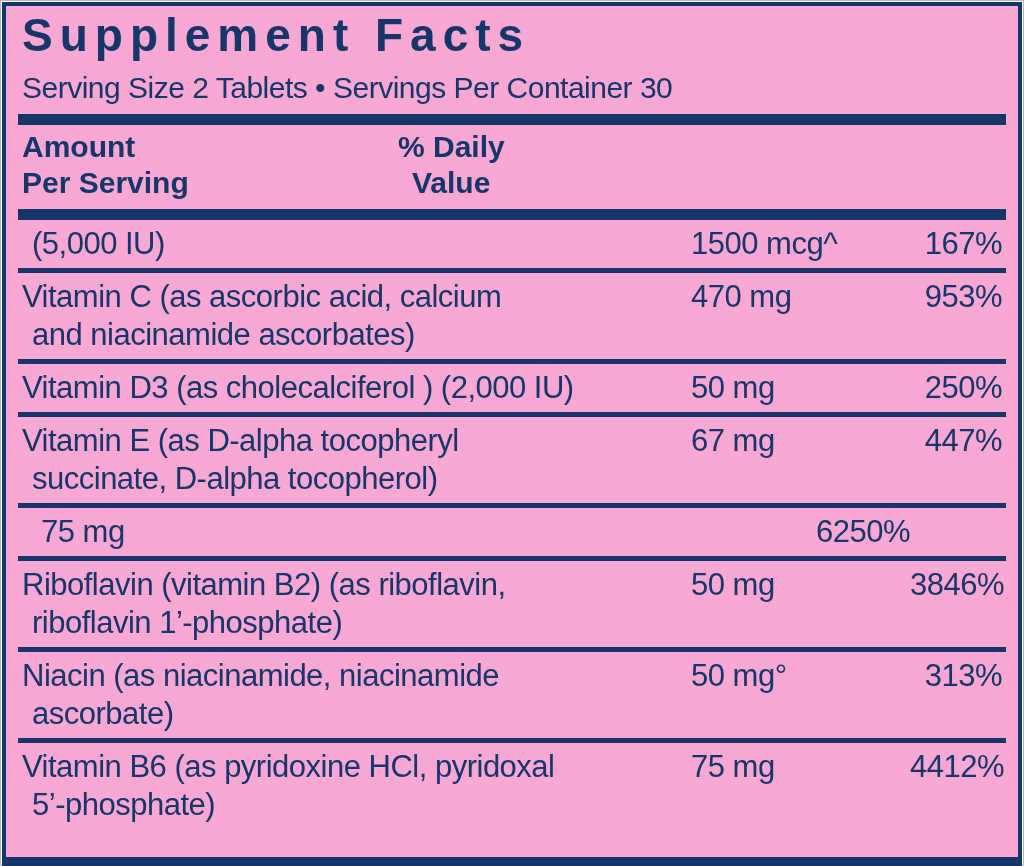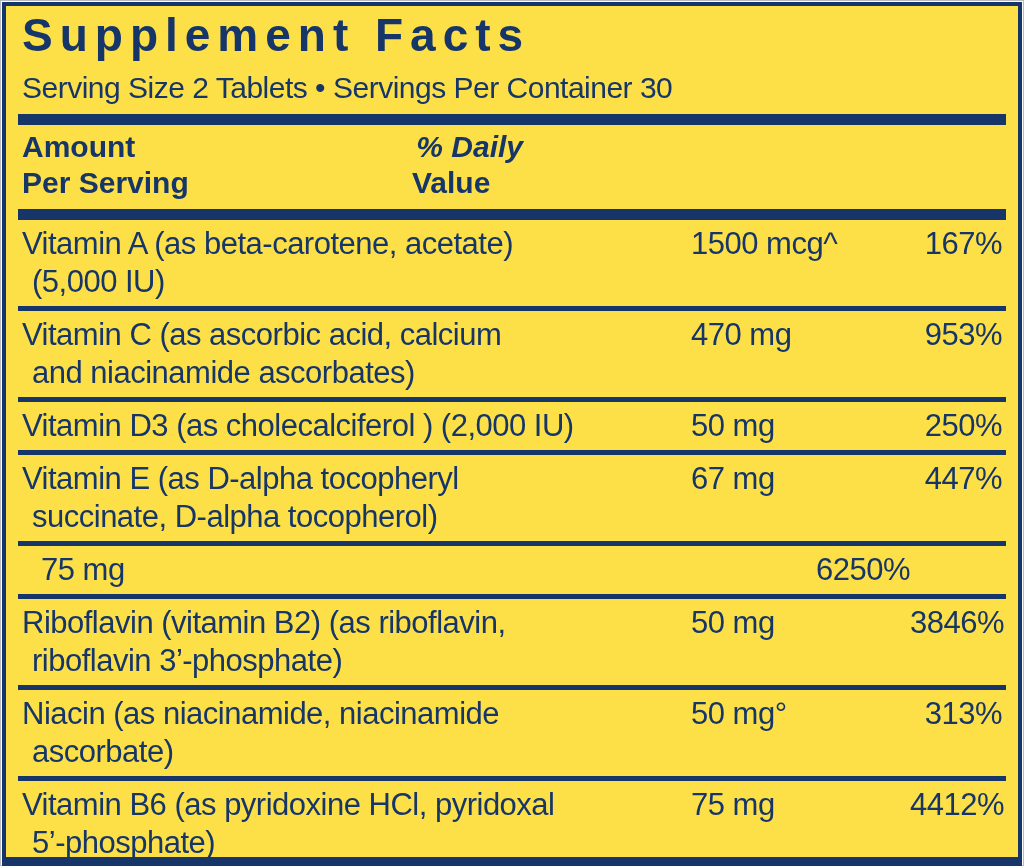--- a/index.html
+++ b/index.html
@@ -18,21 +18,21 @@
     box-shadow: inset 0 0 0 1px #b8bcc4;
   }
   .panel {
     position: absolute;
     left: 2px;
     top: 2px;
     right: 2px;
     bottom: 0;
     border: 4px solid #163569;
     border-bottom: none;
-    background: #fde047;
+    background: #f9a8d4;
     color: #163569;
     box-sizing: border-box;
   }
   .title {
     margin: 4px 0 0 16px;
     font-size: 46px;
     line-height: 50px;
     font-weight: bold;
     letter-spacing: 7px;
     color: #163569;
@@ -62,21 +62,21 @@
   }
   .dv-head {
     position: absolute;
     left: 392px;
     top: 4px;
     width: 125px;
     font-size: 30px;
     line-height: 36px;
     font-weight: bold;
   }
-  .dv-head .l1 { text-align: right; font-style: italic; }
+  .dv-head .l1 { text-align: left; }
   .dv-head .l2 { text-align: left; padding-left: 14px; }
   .rows { }
   .row {
     display: grid;
     grid-template-columns: 650px 238px 1fr;
     padding: 5px 16px 5px 16px;
     font-size: 31px;
     line-height: 38px;
     letter-spacing: -0.5px;
     align-items: start;
@@ -121,21 +121,20 @@
         <div class="l2">Value</div>
       </div>
     </div>
 
     <div class="bar" style="margin-top:0;"></div>
 
     <div class="rows">
 
       <div class="row">
         <div class="name">
-          <div class="l1">Vitamin A (as beta-carotene, acetate)</div>
           <div class="l2">(5,000 IU)</div>
         </div>
         <div class="amt">1500 mcg^</div>
         <div class="dv">167%</div>
       </div>
       <div class="sep"></div>
 
       <div class="row">
         <div class="name">
           <div class="l1">Vitamin C (as ascorbic acid, calcium</div>
@@ -168,21 +167,21 @@
 
       <div class="row">
         <div class="amt">75 mg</div>
         <div class="dv">6250%</div>
       </div>
       <div class="sep"></div>
 
       <div class="row">
         <div class="name">
           <div class="l1">Riboflavin (vitamin B2) (as riboflavin,</div>
-          <div class="l2">riboflavin 3’-phosphate)</div>
+          <div class="l2">riboflavin 1’-phosphate)</div>
         </div>
         <div class="amt">50 mg</div>
         <div class="dv">3846%</div>
       </div>
       <div class="sep"></div>
 
       <div class="row">
         <div class="name">
           <div class="l1">Niacin (as niacinamide, niacinamide</div>
           <div class="l2">ascorbate)</div>

